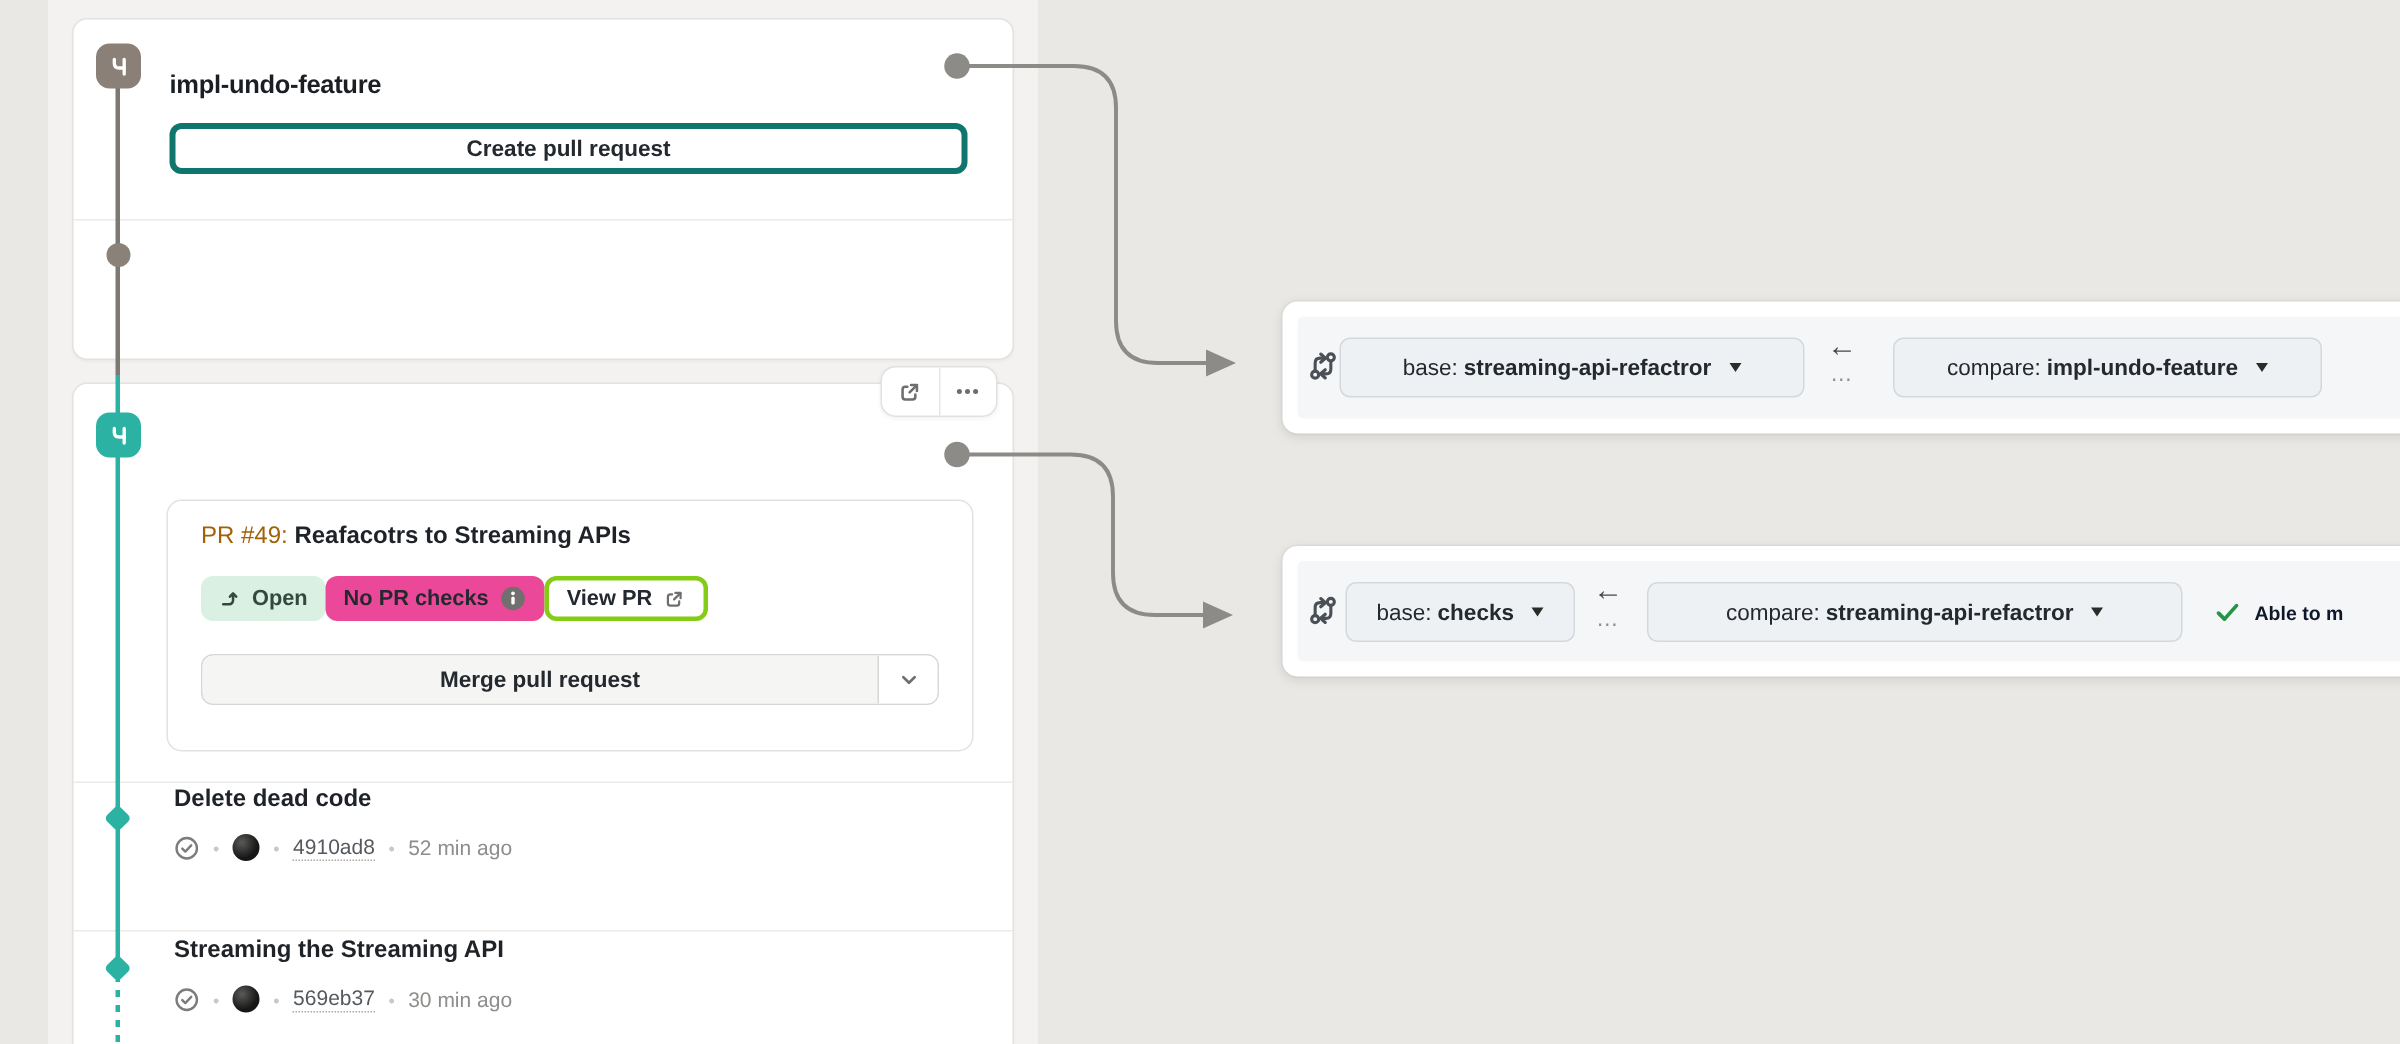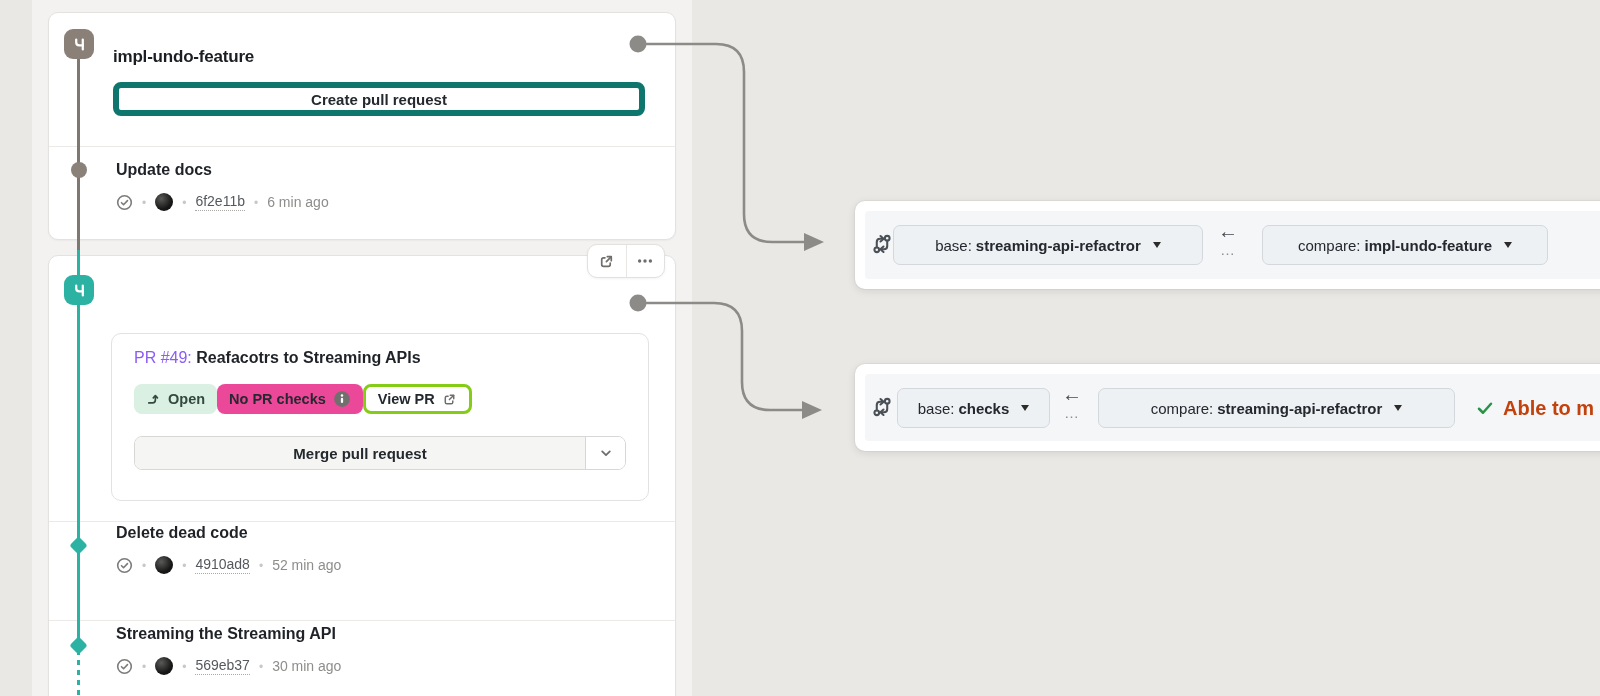--- a/index.html
+++ b/index.html
@@ -27,21 +27,21 @@
     position:absolute; width:30px; height:30px; border-radius:9px;
     display:flex; align-items:center; justify-content:center;
   }
   .branch-icon.gray { background:#8a8078; }
   .branch-icon.teal { background:#2bb2a2; }
 
   .branch-title { font-size:17px; font-weight:700; color:#1b1f23; letter-spacing:-.2px; }
   .remote-prefix { font-weight:400; color:#9b9a98; }
 
   .wide-btn {
-    position:absolute; height:34px; background:#fff; border:6px solid #0f766e;
+    position:absolute; height:34px; background:#fff; border:4px solid #0f766e;
     border-radius:8px; font-size:15px; font-weight:600; color:#24292f;
     display:flex; align-items:center; justify-content:center; cursor:pointer;
   }
 
   .divider { position:absolute; left:0; width:100%; height:0; border-top:1px solid #ebeae8; }
 
   .commit-title { font-size:16px; font-weight:600; color:#1f2328; }
   .commit-meta { display:flex; align-items:center; gap:9px; font-size:14px; color:#8d8d8b; }
   .commit-meta .sep::before { content:"•"; color:#c9c8c6; font-size:12px; }
   .hash-link { color:#55595e; border-bottom:1px dotted #a9a8a6; padding-bottom:1px; cursor:pointer; }
@@ -63,21 +63,21 @@
   .rail-diamond {
     position:absolute; left:72px; width:13px; height:13px; border-radius:3px;
     background:#2bb2a2; transform:rotate(45deg);
   }
 
   
   .pr-box {
     position:absolute; left:62px; top:77px; width:538px; height:168px;
     border:1px solid #e3e2e0; border-radius:10px; background:#fff;
   }
-  .pr-ref { color:#8b5cf6; font-size:16px; font-weight:400; }
+  .pr-ref { color:#a16207; font-size:16px; font-weight:400; }
   .pr-title { font-size:16px; font-weight:700; color:#1f2328; }
   .badge {
     height:30px; border-radius:8px; display:inline-flex; align-items:center;
     gap:7px; padding:0 12px; font-size:14.5px; font-weight:600;
   }
   .badge-open { background:#d9f0e3; color:#33493f; }
   .badge-checks { background:#ec4899; color:#24292f; }
   .badge-view { background:#fff; border:3px solid #84cc16; color:#24292f; cursor:pointer; }
 
   .merge-btn {
@@ -123,51 +123,36 @@
     border-left:4.5px solid transparent; border-right:4.5px solid transparent;
     border-top:6px solid #2b2b29;
   }
   .swap-block {
     position:absolute; top:20px; width:30px; text-align:center; cursor:pointer; line-height:1;
   }
   .swap-arrow { font-size:20px; color:#44484c; display:block; }
   .swap-dots { font-size:15px; color:#8a8f94; display:block; margin-top:1px; letter-spacing:1px; }
   .merge-status {
     position:absolute; top:0; height:88px; display:flex; align-items:center; gap:8px;
-    color:#c2410c; font-size:20px; font-weight:700; white-space:nowrap;
+    color:#0f172a; font-size:13px; font-weight:700; white-space:nowrap;
   }
 
   .overlay { left:0; top:0; z-index:5; pointer-events:none; }
   svg.icon { display:block; }
 </style>
 </head>
 <body>
 
 <div class="abs lane-panel">
 
   <div class="card card1">
     <span class="abs branch-title" style="left:64px; top:34px;">impl-undo-feature</span>
     <div class="wide-btn" style="left:64px; right:30px; top:69px;">Create pull request</div>
     <div class="divider" style="top:133px;"></div>
 
-    <div class="abs" style="left:67px; top:148px;">
-      <div class="commit-title">Update docs</div>
-      <div class="commit-meta" style="margin-top:14px;">
-        <svg class="icon" width="17" height="17" viewBox="0 0 16 16">
-          <circle cx="8" cy="8" r="6.4" fill="none" stroke="#7d7c7a" stroke-width="1.5"></circle>
-          <path d="M5.2 8.2 l1.9 1.9 L10.8 6.2" fill="none" stroke="#7d7c7a" stroke-width="1.5" stroke-linecap="round" stroke-linejoin="round"></path>
-        </svg>
-        <span class="sep"></span>
-        <span class="avatar"></span>
-        <span class="sep"></span>
-        <span class="hash-link">6f2e11b</span>
-        <span class="sep"></span>
-        <span>6 min ago</span>
-      </div>
-    </div>
   </div>
 
   <div class="card card2">
 
     <div class="float-group abs">
       <div class="float-cell">
         <svg class="icon" width="17" height="17" viewBox="0 0 16 16" fill="none" stroke="#6f6e6c" stroke-width="1.6" stroke-linecap="round" stroke-linejoin="round">
           <path d="M6.5 4.5 H5.2 Q3.5 4.5 3.5 6.2 v4.6 Q3.5 12.5 5.2 12.5 h4.6 Q11.5 12.5 11.5 10.8 V9.5"></path>
           <path d="M8.8 3.5 h3.7 v3.7"></path>
           <path d="M12.3 3.7 L7.9 8.1"></path>

